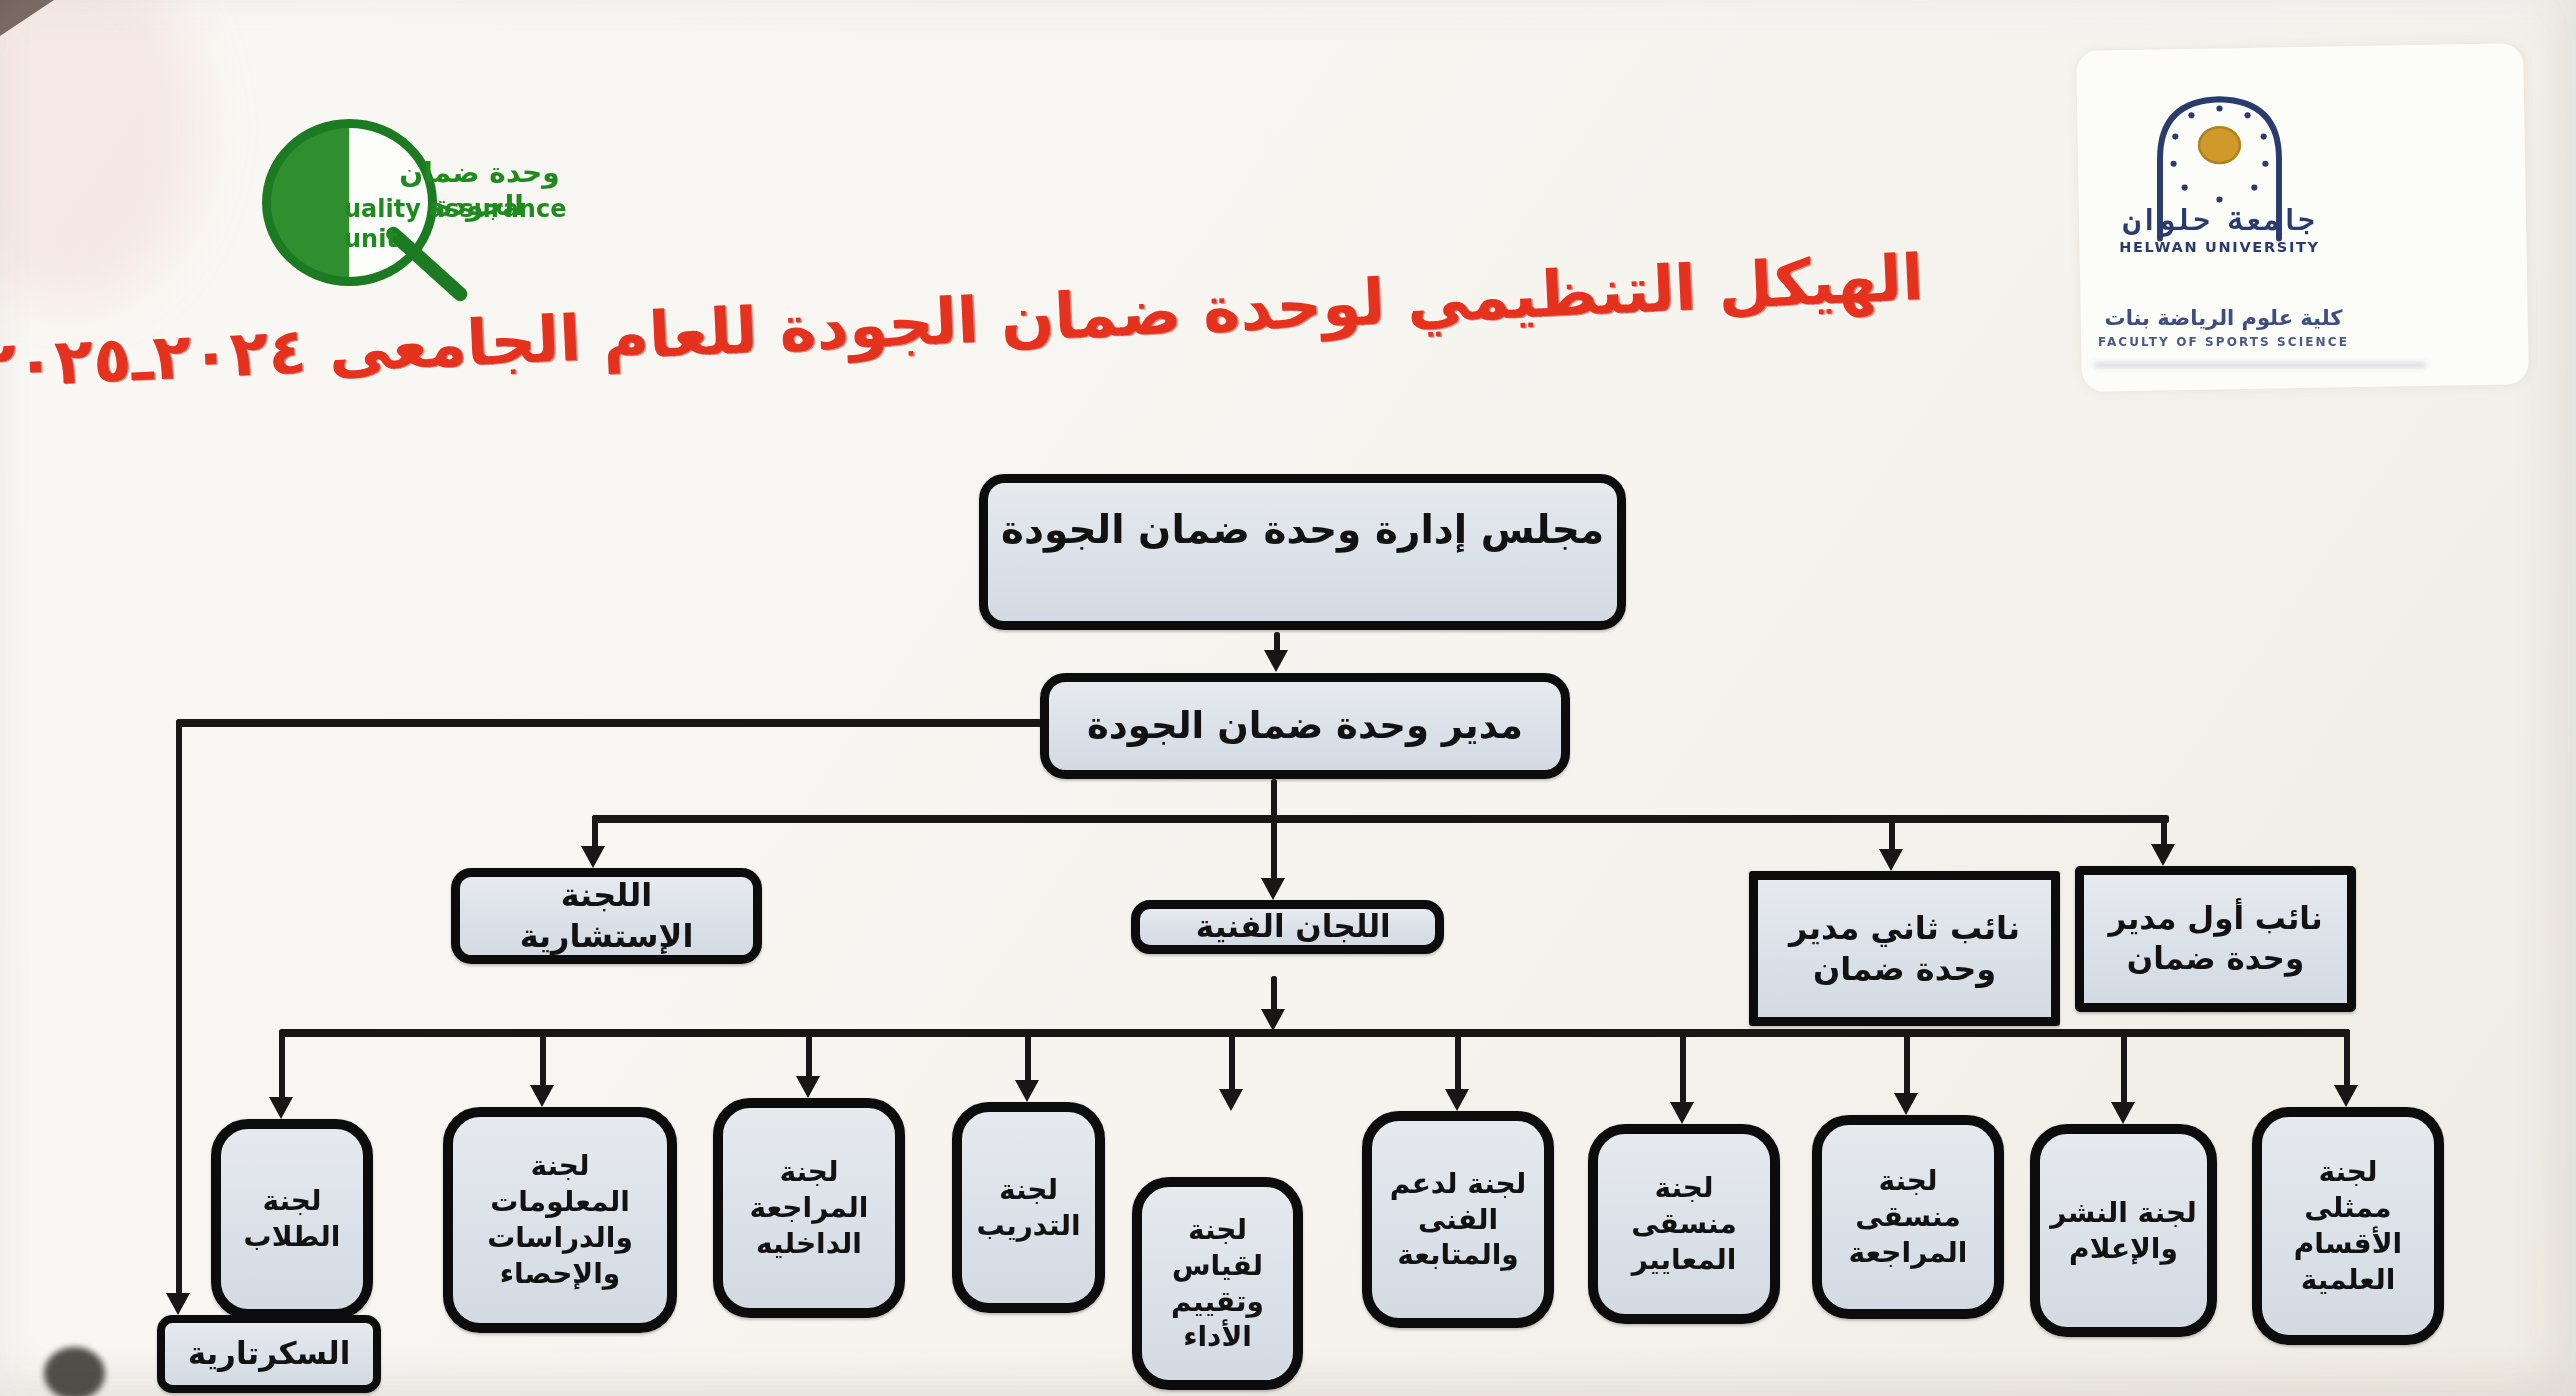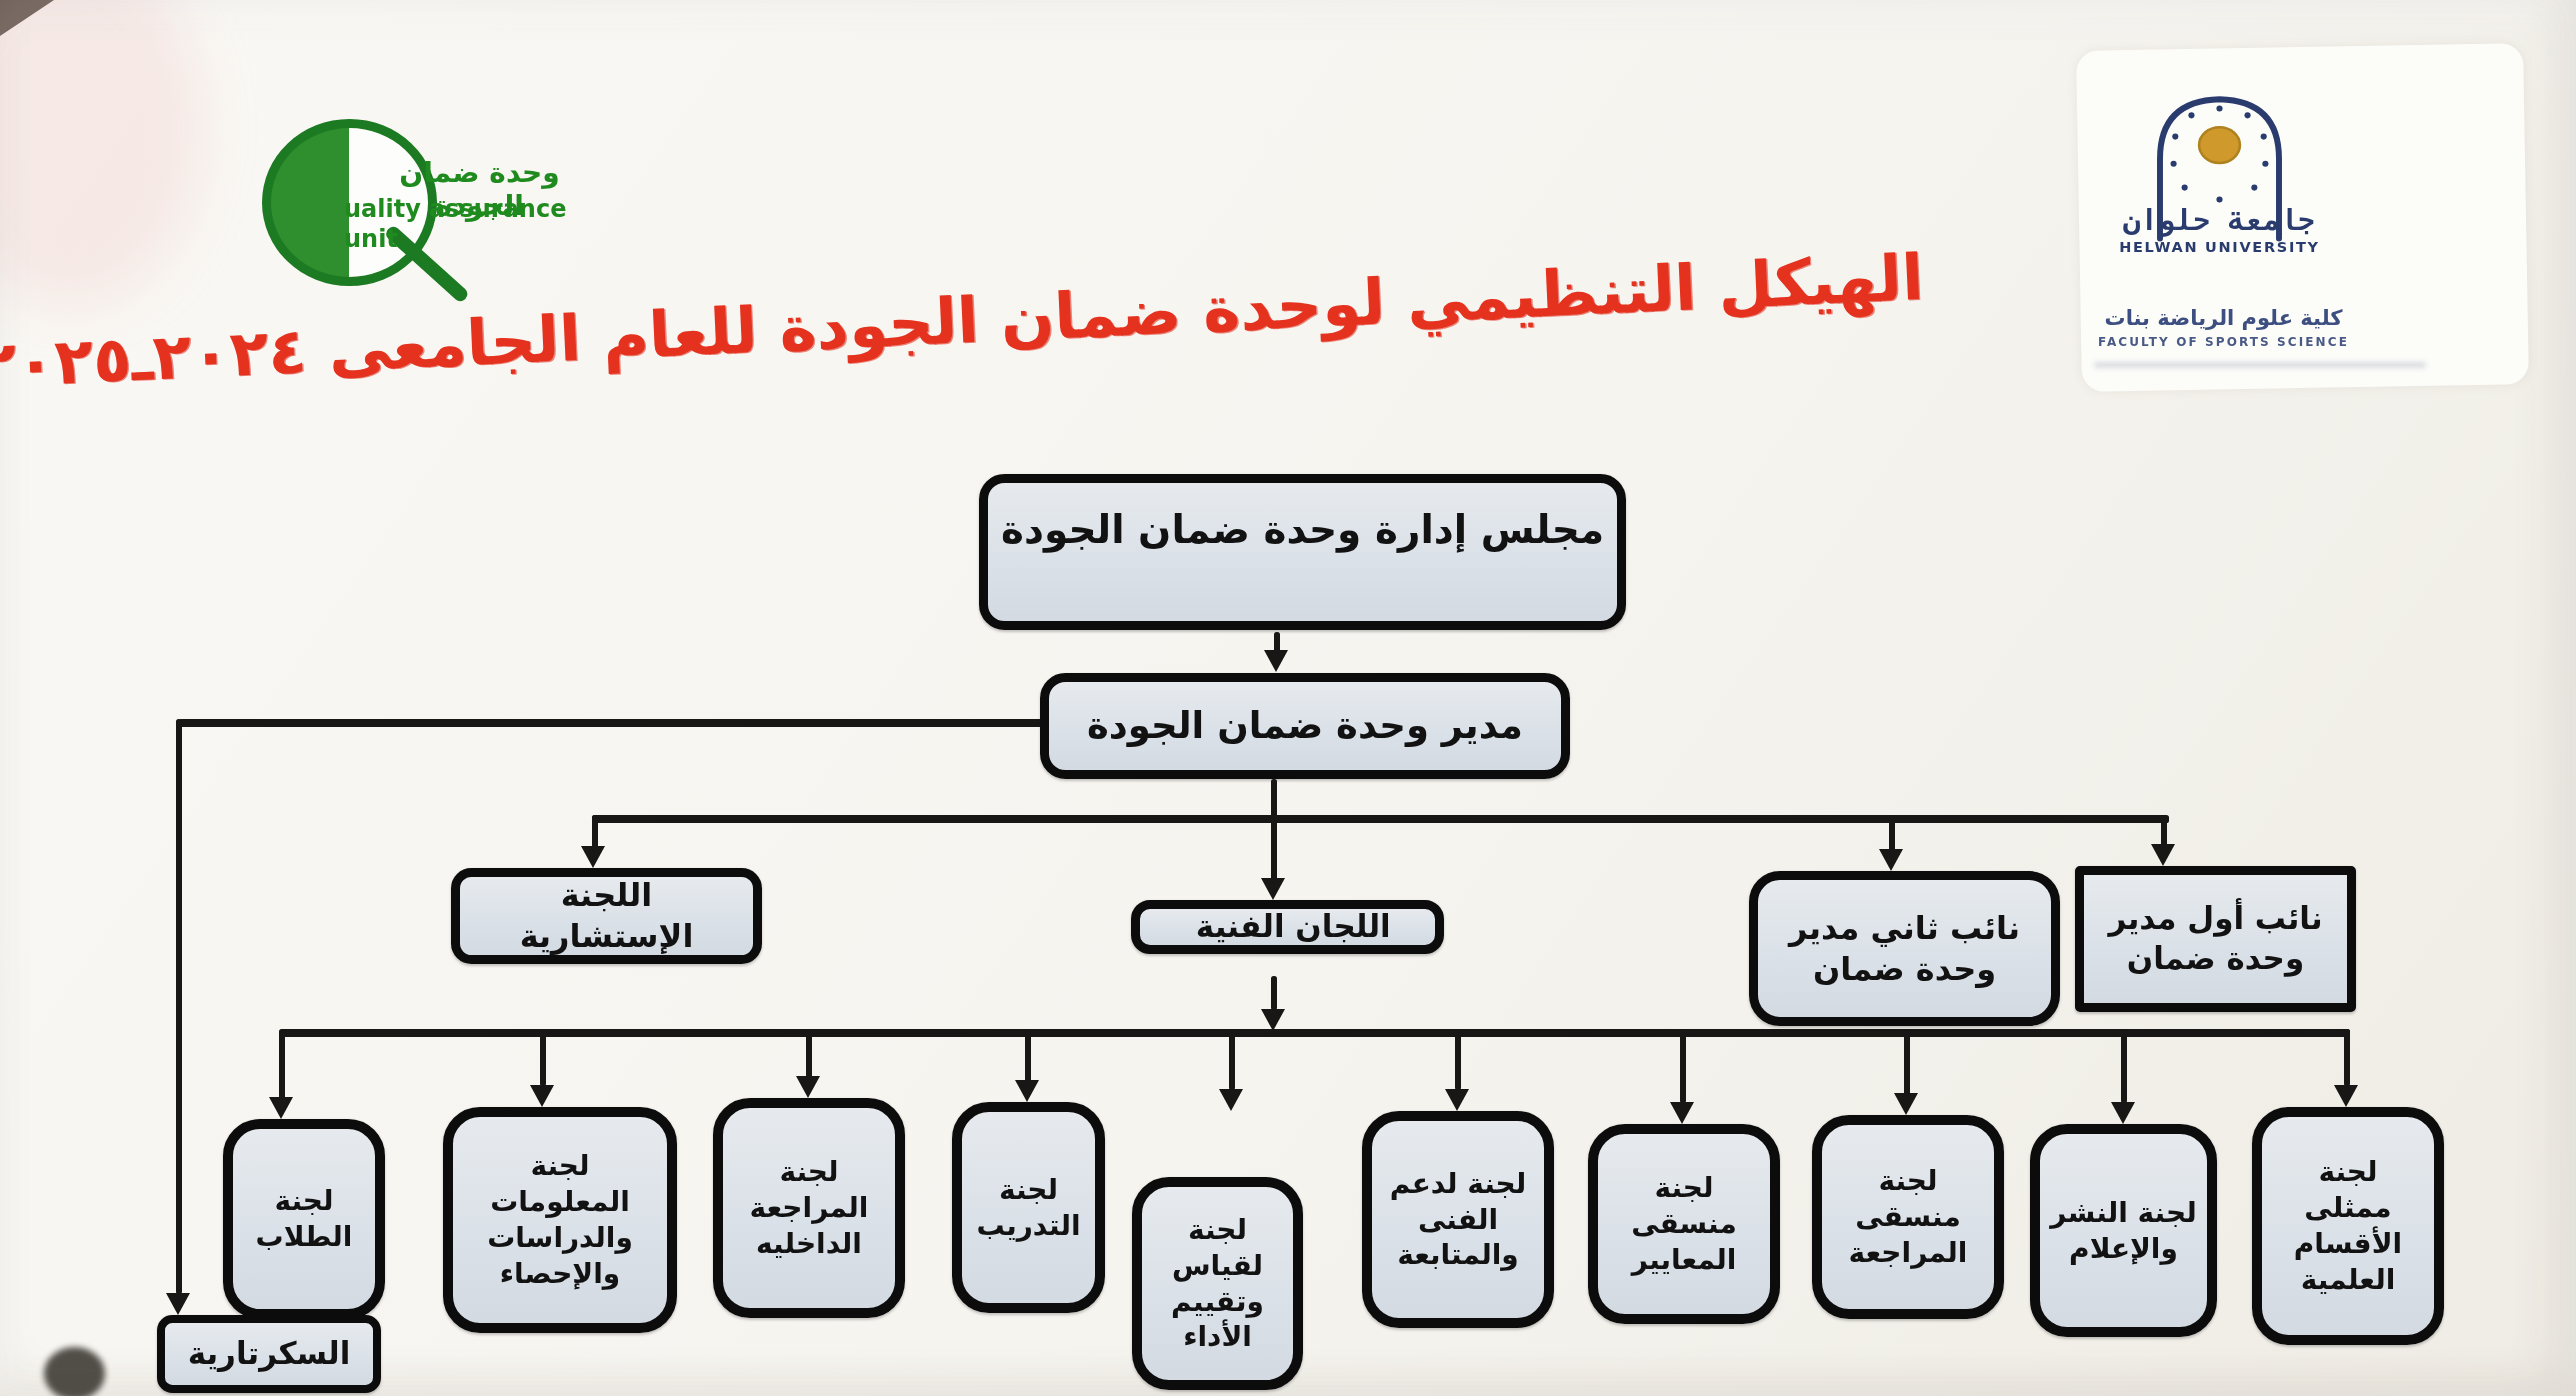--- a/index.html
+++ b/index.html
@@ -137,25 +137,25 @@
   <div class="arr-down" style="left:2334px;top:1085px;"></div>
 
   <div class="obox" style="left:979px;top:474px;width:647px;height:156px;font-size:39px;align-items:flex-start;padding-top:22px;">مجلس إدارة وحدة ضمان الجودة</div>
 
   <div class="obox" style="left:1040px;top:673px;width:530px;height:106px;font-size:37px;">مدير وحدة ضمان الجودة</div>
 
   <div class="obox" style="left:451px;top:868px;width:311px;height:96px;font-size:32px;border-radius:20.4px;">اللجنة الإستشارية</div>
 
   <div class="obox" style="left:1131px;top:900px;width:313px;height:54px;font-size:31px;border-radius:19px;padding-left:20px;">اللجان الفنية</div>
 
-  <div class="obox" style="left:1749px;top:871px;width:311px;height:155px;font-size:32px;border-radius:31px;">نائب ثاني مدير وحدة ضمان</div>
+  <div class="obox" style="left:1749px;top:871px;width:311px;height:155px;font-size:32px;border-radius:3px;">نائب ثاني مدير وحدة ضمان</div>
 
   <div class="obox" style="left:2075px;top:866px;width:281px;height:146px;font-size:31px;border-radius:5px;">نائب أول مدير وحدة ضمان</div>
 
-  <div class="obox small" style="left:211px;top:1119px;width:162px;height:200px;margin-left:12px;">لجنة الطلاب</div>
+  <div class="obox small" style="left:211px;top:1119px;width:162px;height:200px;">لجنة الطلاب</div>
 
   <div class="obox small" style="left:443px;top:1107px;width:234px;height:226px;">لجنة المعلومات والدراسات والإحصاء</div>
 
   <div class="obox small" style="left:713px;top:1098px;width:192px;height:220px;">لجنة المراجعة الداخليه</div>
 
   <div class="obox small" style="left:952px;top:1102px;width:153px;height:211px;">لجنة التدريب</div>
 
   <div class="obox small" style="left:1132px;top:1133px;width:171px;height:213px;margin-top:44px;">لجنة لقياس وتقييم الأداء</div>
 
   <div class="obox small" style="left:1362px;top:1111px;width:192px;height:217px;">لجنة لدعم الفنى والمتابعة</div>

